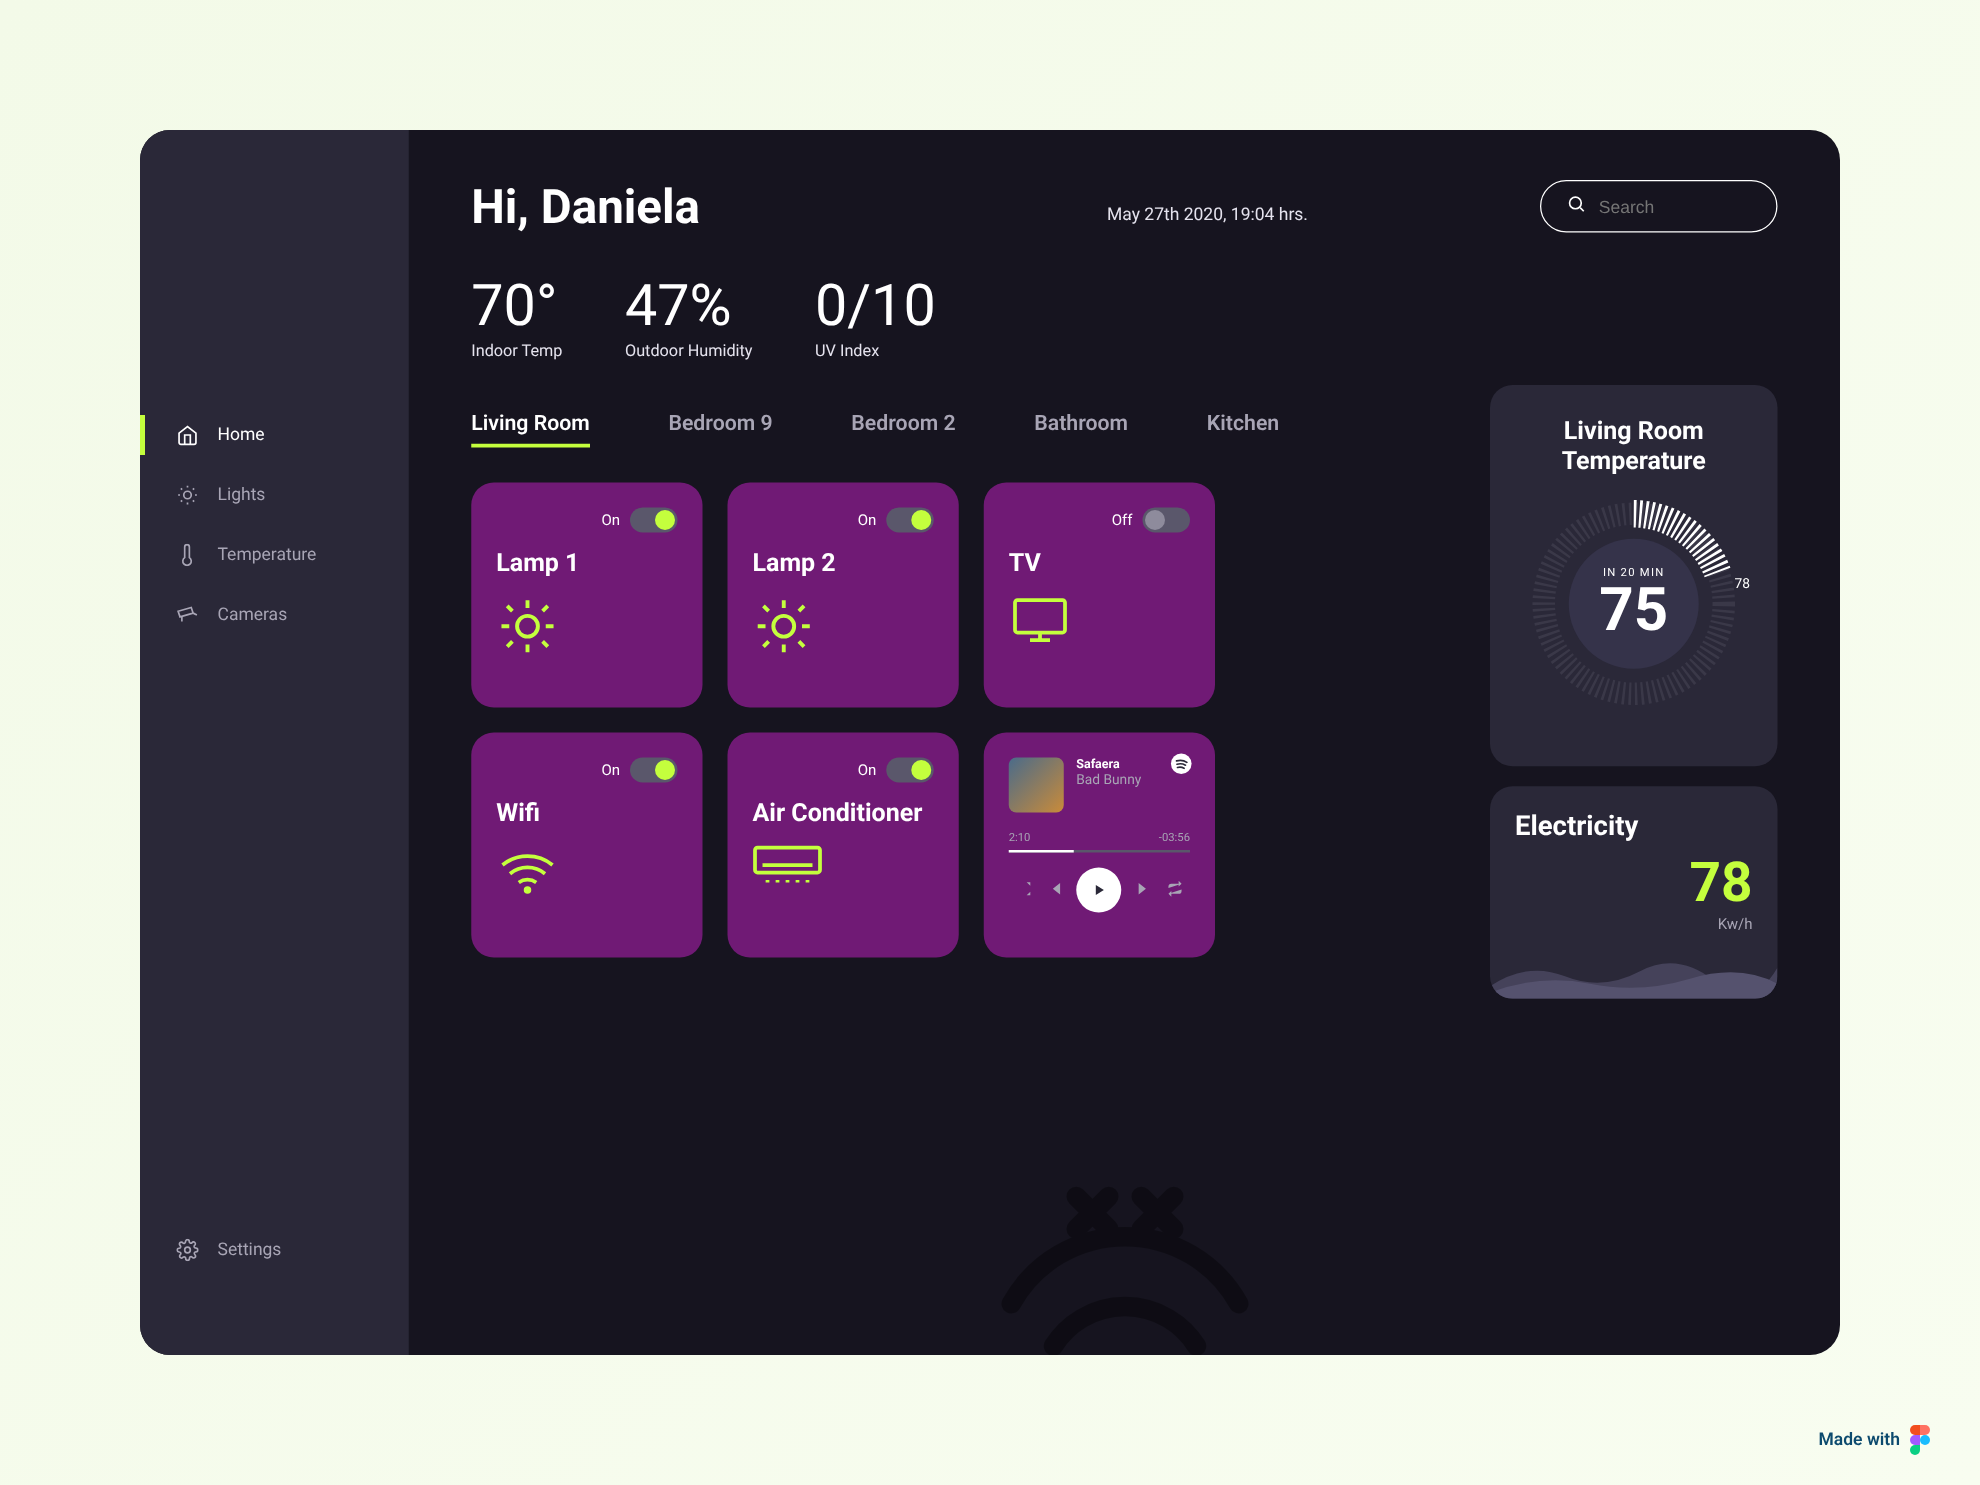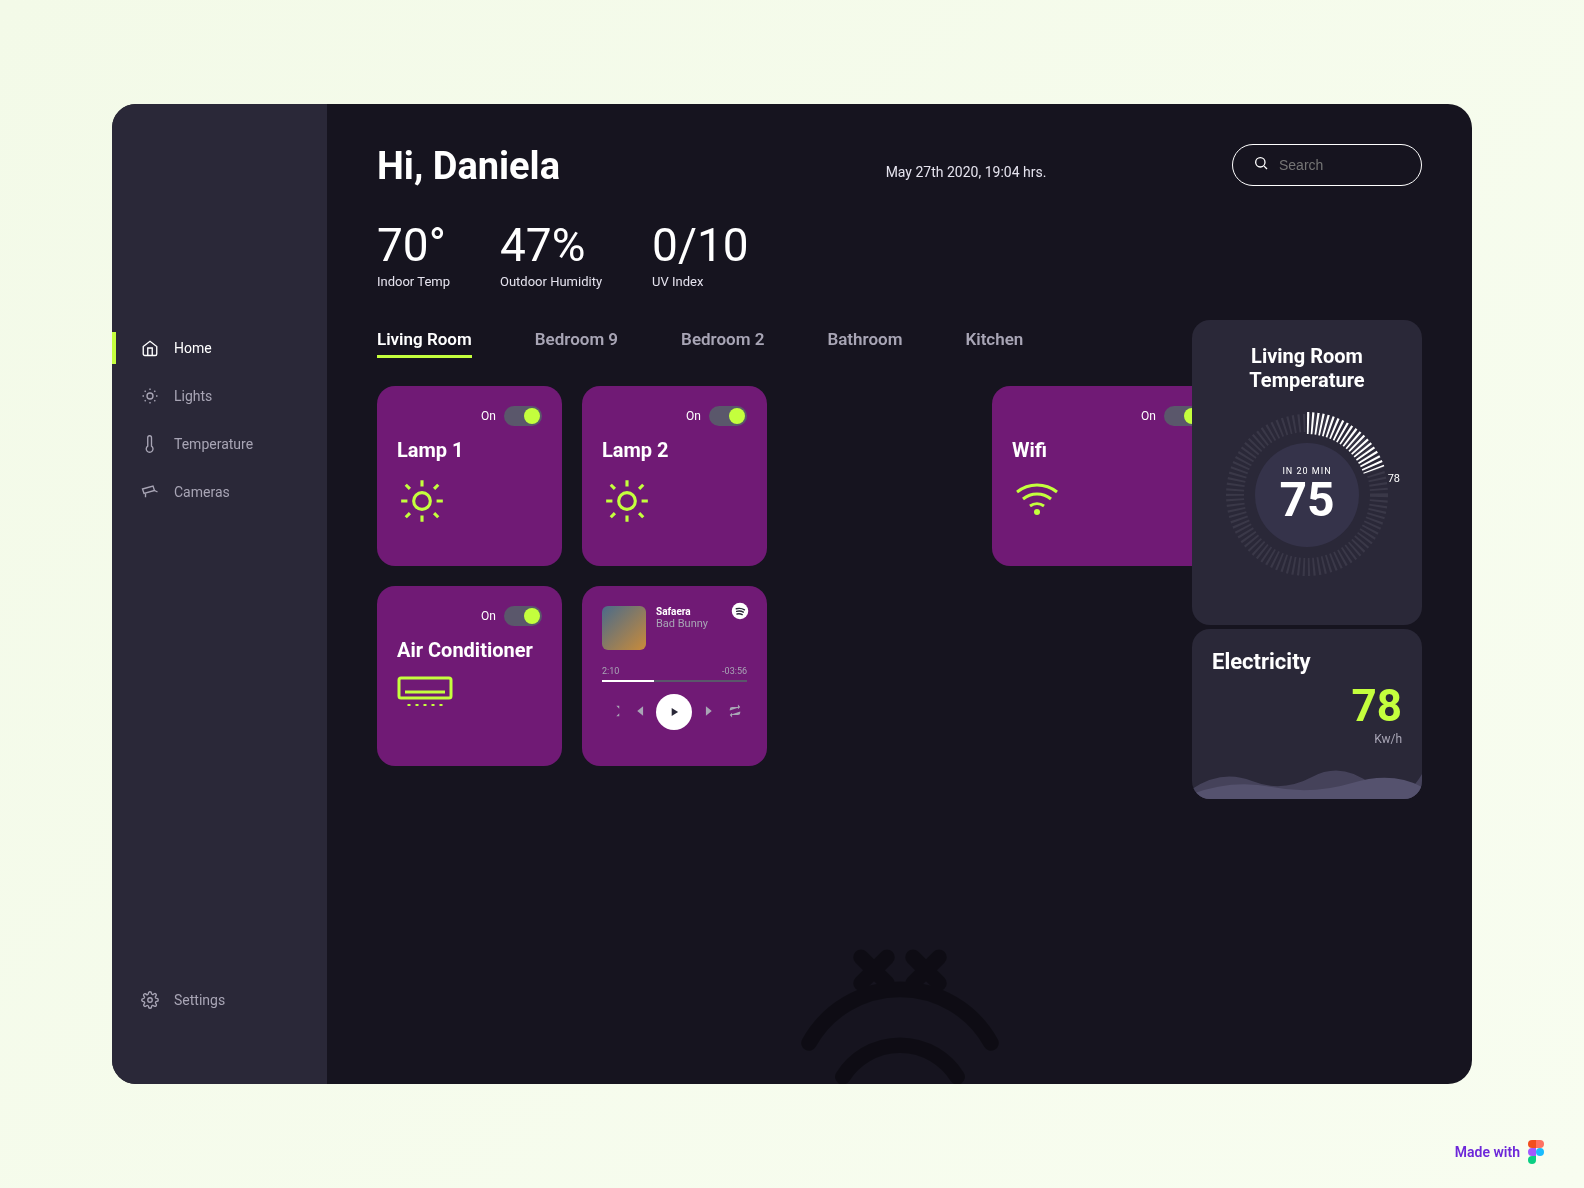--- a/index.html
+++ b/index.html
@@ -189,21 +189,21 @@
 }
 .card .device-icon svg { stroke: #c4ff3d; fill: none; stroke-width: 1.5; }
 
 .temp-card {
   grid-row: span 1;
   display: flex;
   flex-direction: column;
   align-items: center;
   position: absolute;
   right: 50px;
-  top: 216px;
+  top: 204px;
   width: 230px;
   height: 305px;
   background: #2a2838;
   border-radius: 18px;
   padding: 24px;
 }
 .temp-card .title2 {
   font-size: 20px;
   font-weight: 700;
   color: #fff;
@@ -306,21 +306,21 @@
   justify-content: center;
 }
 .ctrl-icon svg { width: 14px; height: 14px; fill: #a8a5b5; }
 
 .made-with {
   position: absolute;
   bottom: 24px;
   right: 40px;
   font-size: 14px;
   font-weight: 600;
-  color: #6d28d9;
+  color: #0c4a6e;
   display: flex;
   align-items: center;
   gap: 8px;
 }
 .figma-logo { display: flex; flex-direction: column; }
 .figma-logo .row { display: flex; }
 .figma-logo .d { width: 8px; height: 8px; }
 
 .bg-sad {
   position: absolute;
@@ -459,20 +459,33 @@
         </div>
         <div class="title">Lamp 2</div>
         <div class="device-icon">
           <svg width="50" height="50" viewBox="0 0 24 24">
               <circle cx="12" cy="12" r="4"></circle>
               <path d="M12 2v3M12 19v3M4.2 4.2l2 2M17.8 17.8l2 2M2 12h3M19 12h3M4.2 19.8l2-2M17.8 6.2l2-2"></path>
             </svg>
         </div>
       </div>
 
+      <div class="card">
+        <div class="toggle-row">
+          <span>Off</span>
+          <div class="toggle"></div>
+        </div>
+        <div class="title">TV</div>
+        <div class="device-icon">
+          <svg width="50" height="40" viewBox="0 0 24 20">
+              <rect x="2" y="2" width="20" height="13" rx="1"></rect>
+              <path d="M8 18h8M12 15v3"></path>
+            </svg>
+        </div>
+      </div>
 
       <div></div>
 
       <div class="card">
         <div class="toggle-row">
           <span>On</span>
           <div class="toggle on"></div>
         </div>
         <div class="title">Wifi</div>
         <div class="device-icon">

